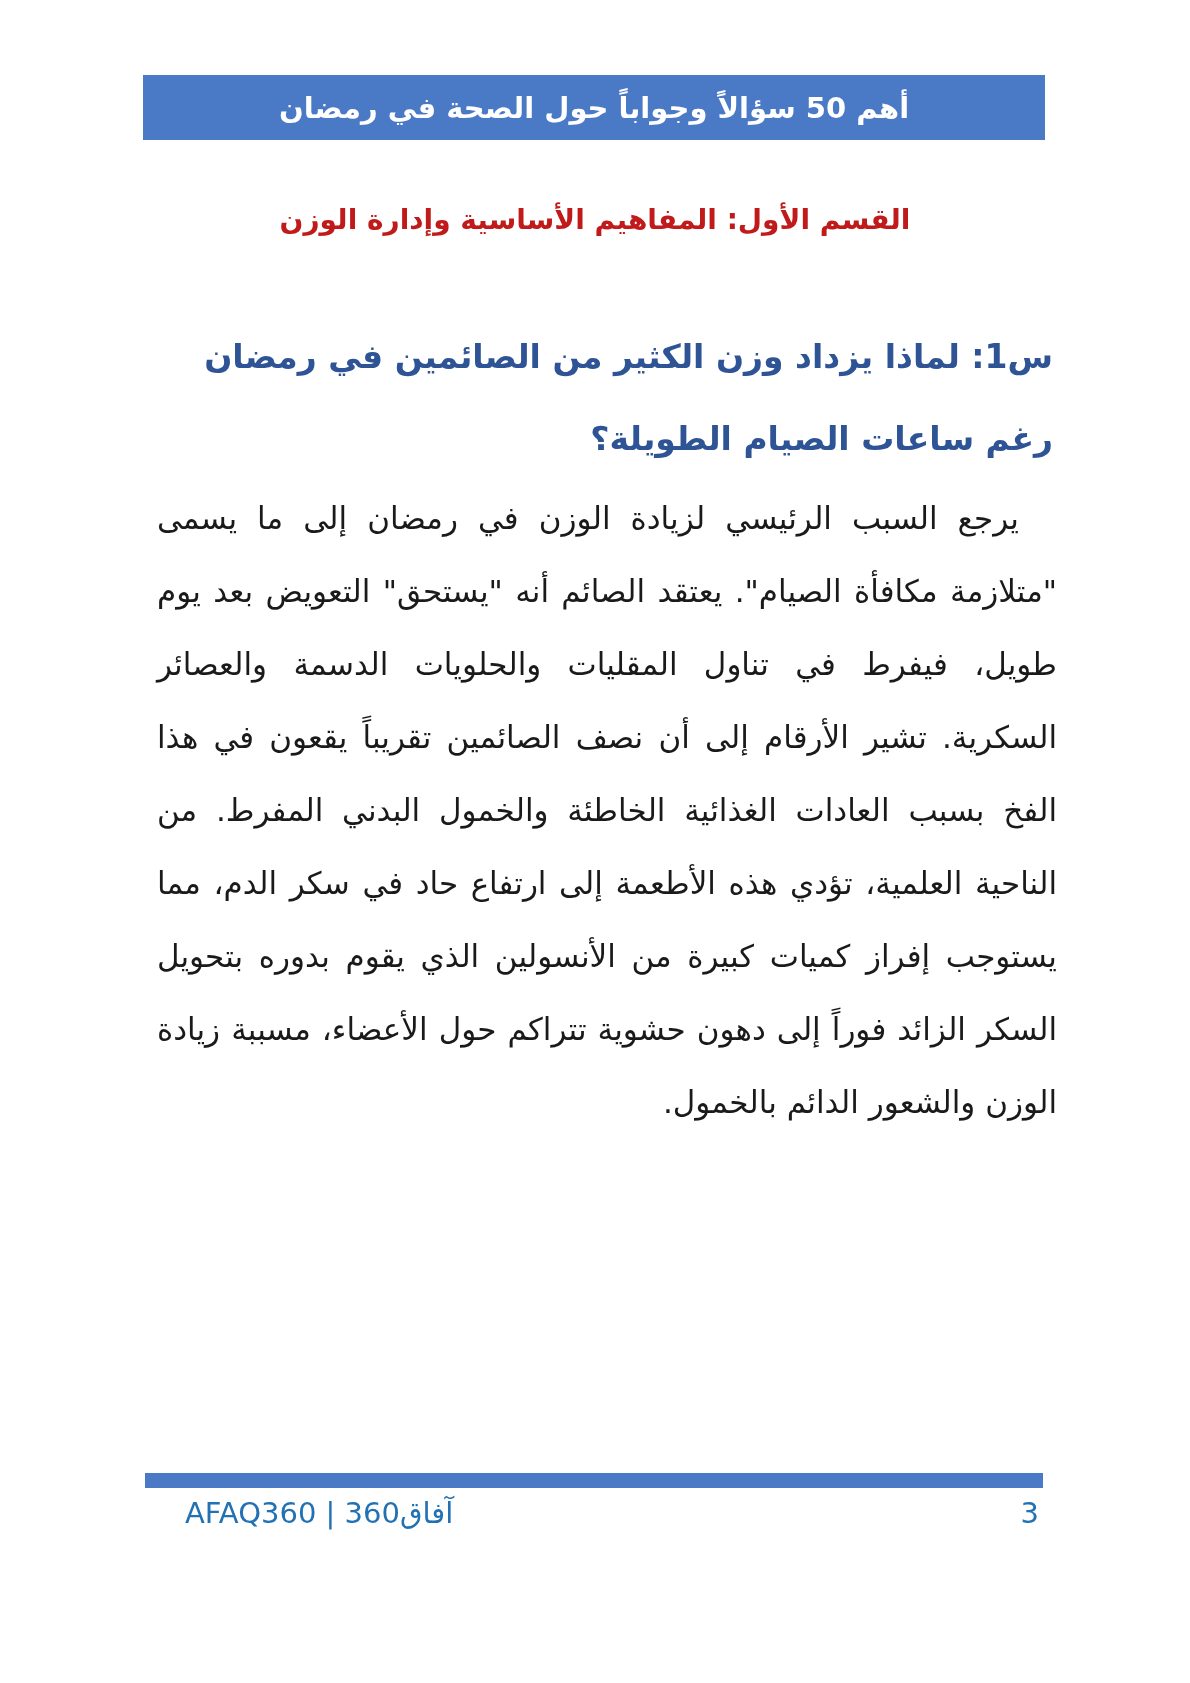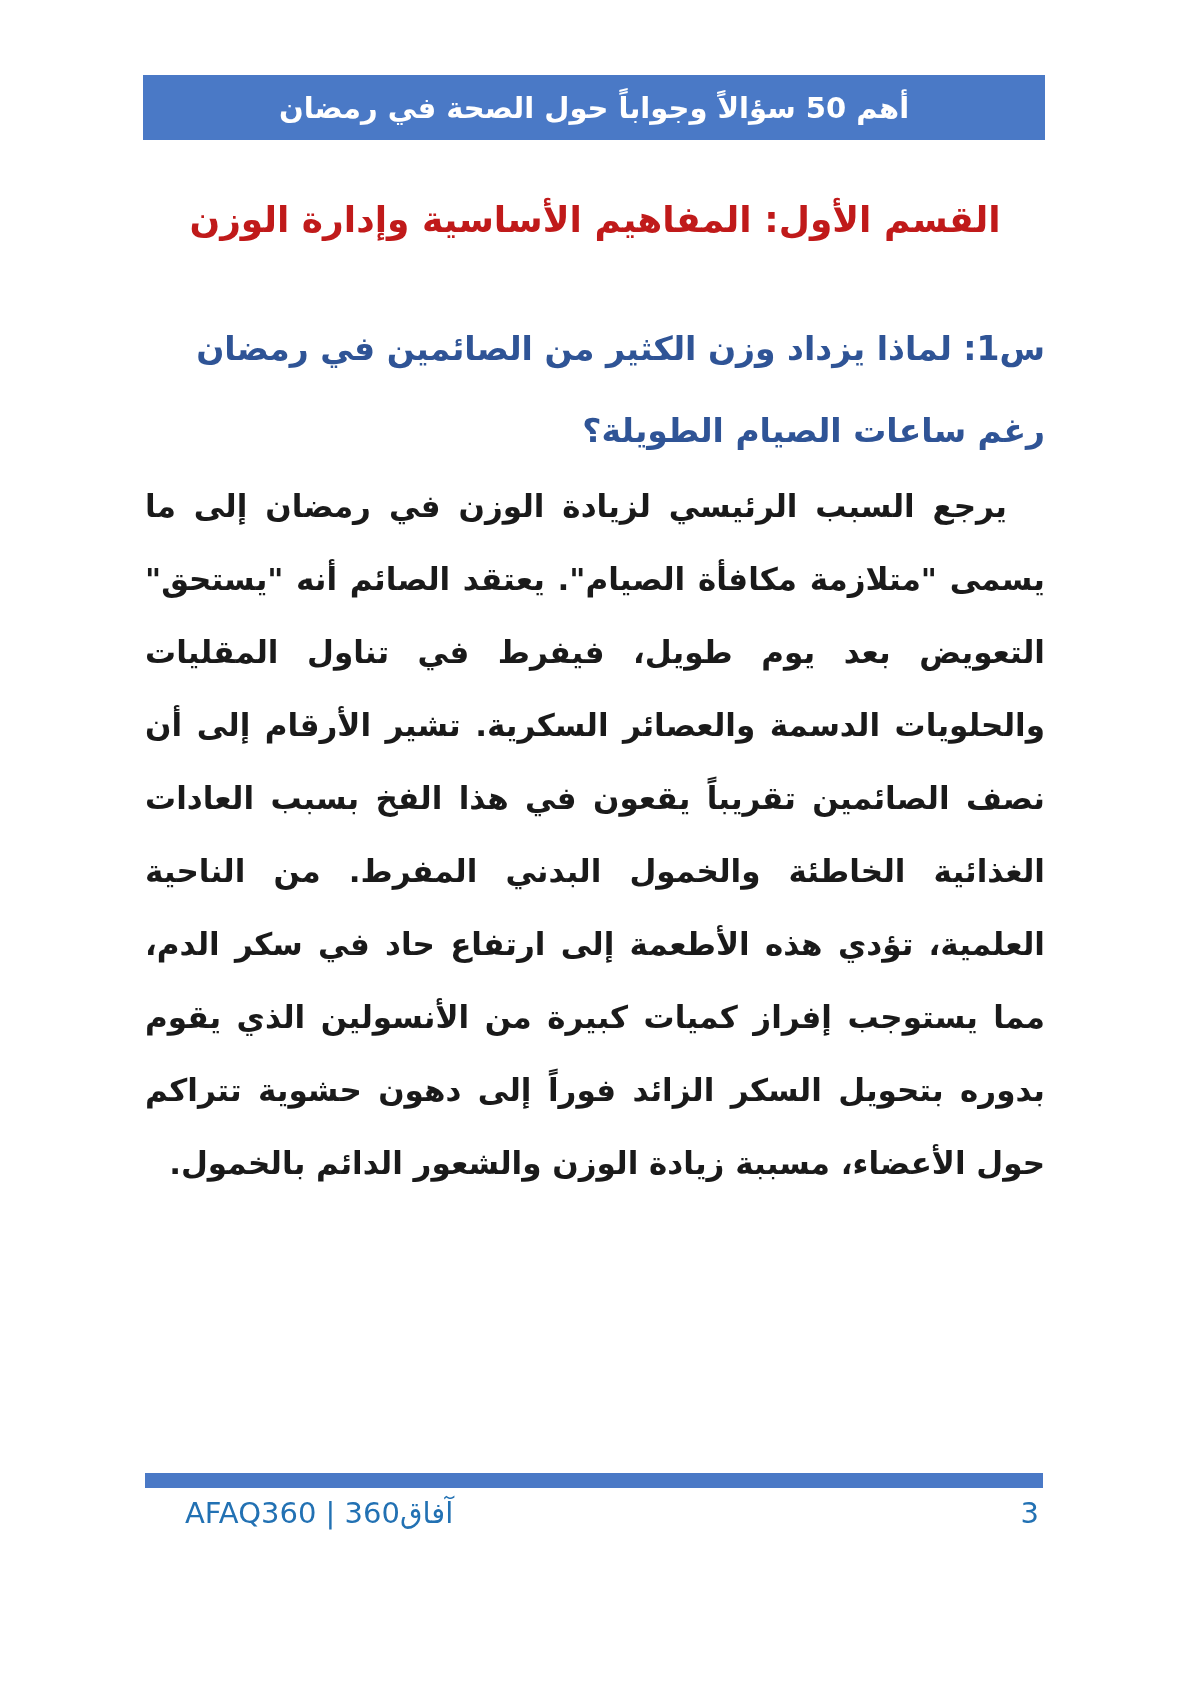--- a/index.html
+++ b/index.html
@@ -37,52 +37,51 @@
   
   .section-heading {
     position: absolute;
     left: 145px;
     top: 192px;
     width: 900px;
     margin: 0;
     direction: rtl;
     text-align: center;
     color: #c01a1a;
-    font-size: 36px;
+    font-size: 28px;
     font-weight: bold;
     line-height: 56px;
   }
   
   .question-heading {
     position: absolute;
     left: 145px;
     top: 308px;
     width: 900px;
-    margin: 0;
+    margin: 8px;
     direction: rtl;
     text-align: right;
     color: #2f5496;
     font-size: 33px;
     font-weight: bold;
     line-height: 82px;
   }
   
   .body-paragraph {
     position: absolute;
     left: 145px;
     top: 470px;
     width: 900px;
-    margin: 0;
+    margin: 12px;
     direction: rtl;
     text-align: justify;
     text-indent: 38px;
     color: #1a1a1a;
     font-size: 31px;
     line-height: 73px;
-    font-weight: bold;
   }
   
   .footer-rule {
     position: absolute;
     left: 145px;
     top: 1473px;
     width: 898px;
     height: 15px;
     background: #4a79c6;
   }

